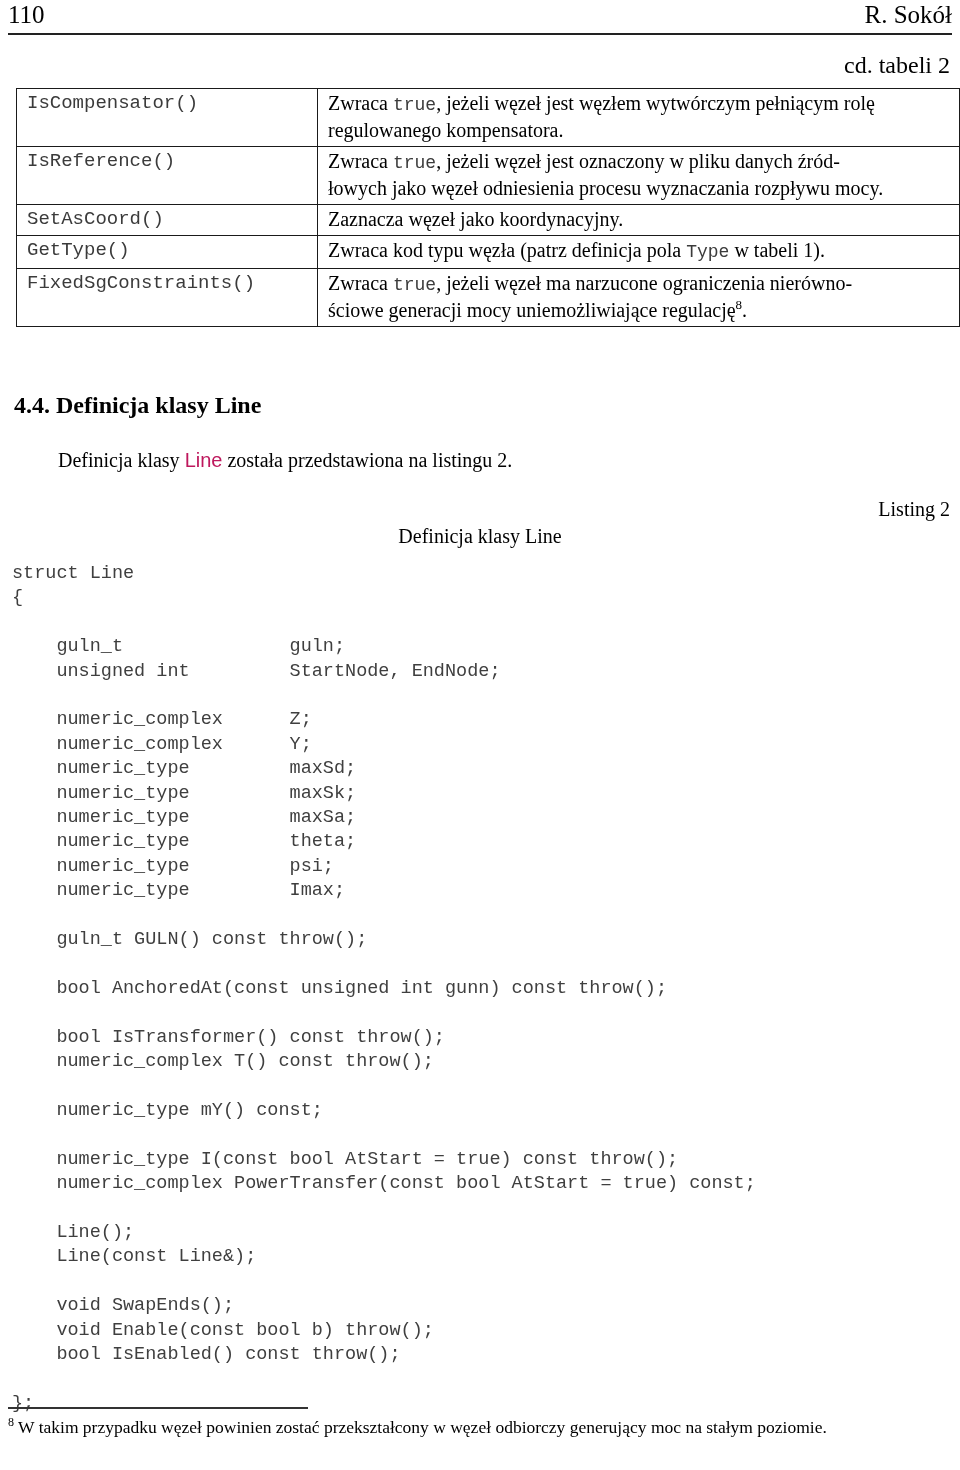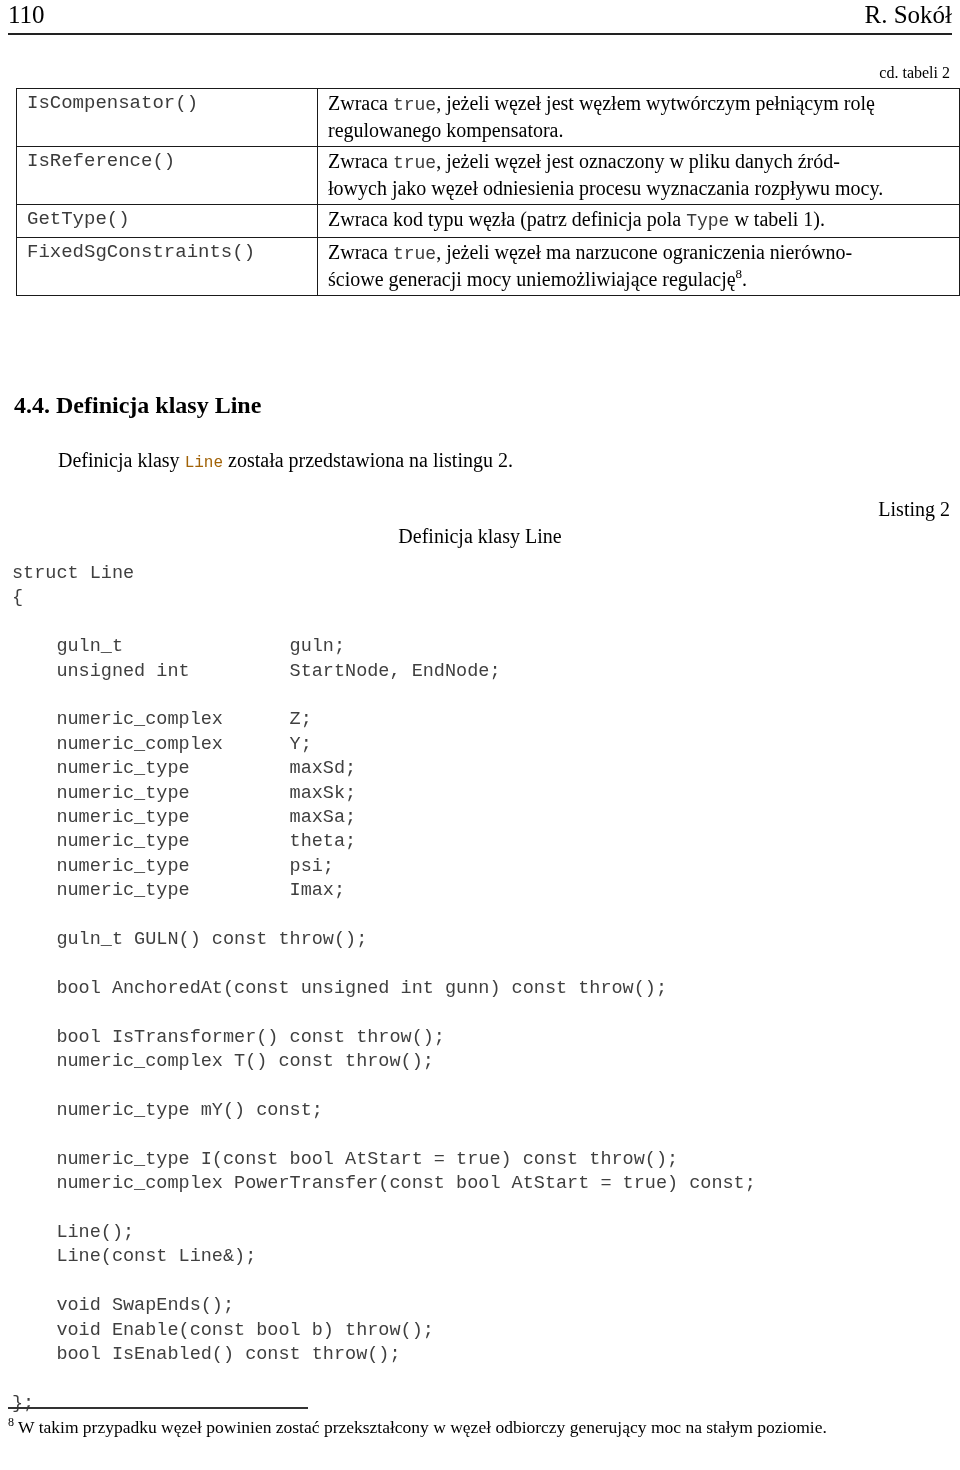--- a/index.html
+++ b/index.html
@@ -35,22 +35,22 @@
   }
   .page-author {
     font-size: 25px;
     line-height: 25px;
   }
 
   
   .table-caption {
     position: absolute;
     right: 10px;
-    top: 62px;
-    font-size: 16px;
+    top: 54px;
+    font-size: 24px;
     line-height: 22px;
     text-align: center;
   }
 
   
   .spec-table {
     position: absolute;
     left: 16px;
     top: 88px;
     width: 944px;
@@ -101,23 +101,23 @@
 
   
   .intro-par {
     position: absolute;
     left: 58px;
     top: 447px;
     font-size: 20px;
     line-height: 26px;
   }
   .intro-par .mono {
-    font-family: Liberation Mono, monospace;
-    font-size: 16px;
-    color: #a16207;
+    font-family: Liberation Sans, sans-serif;
+    font-size: 20px;
+    color: #be185d;
   }
 
   
   .listing-label {
     position: absolute;
     right: 10px;
     top: 497px;
     font-size: 20px;
     line-height: 24px;
   }
@@ -189,20 +189,26 @@
         </td>
       </tr>
       <tr>
         <td class="col-name">IsReference()</td>
         <td class="col-desc">
           <span class="desc-line"><span>Zwraca </span><span class="mono">true</span><span>, jeżeli węzeł jest oznaczony w pliku danych źród-</span></span>
           <span class="desc-line"><span>łowych jako węzeł odniesienia procesu wyznaczania rozpływu mocy.</span></span>
         </td>
       </tr>
       <tr>
+        <td class="col-name">SetAsCoord()</td>
+        <td class="col-desc">
+          <span class="desc-line"><span>Zaznacza węzeł jako koordynacyjny.</span></span>
+        </td>
+      </tr>
+      <tr>
         <td class="col-name">GetType()</td>
         <td class="col-desc">
           <span class="desc-line"><span>Zwraca kod typu węzła (patrz definicja pola </span><span class="mono">Type</span><span> w tabeli 1).</span></span>
         </td>
       </tr>
       <tr>
         <td class="col-name">FixedSgConstraints()</td>
         <td class="col-desc">
           <span class="desc-line"><span>Zwraca </span><span class="mono">true</span><span>, jeżeli węzeł ma narzucone ograniczenia nierówno-</span></span>
           <span class="desc-line"><span>ściowe generacji mocy uniemożliwiające regulację</span><sup class="fn-ref">8</sup><span>.</span></span>

